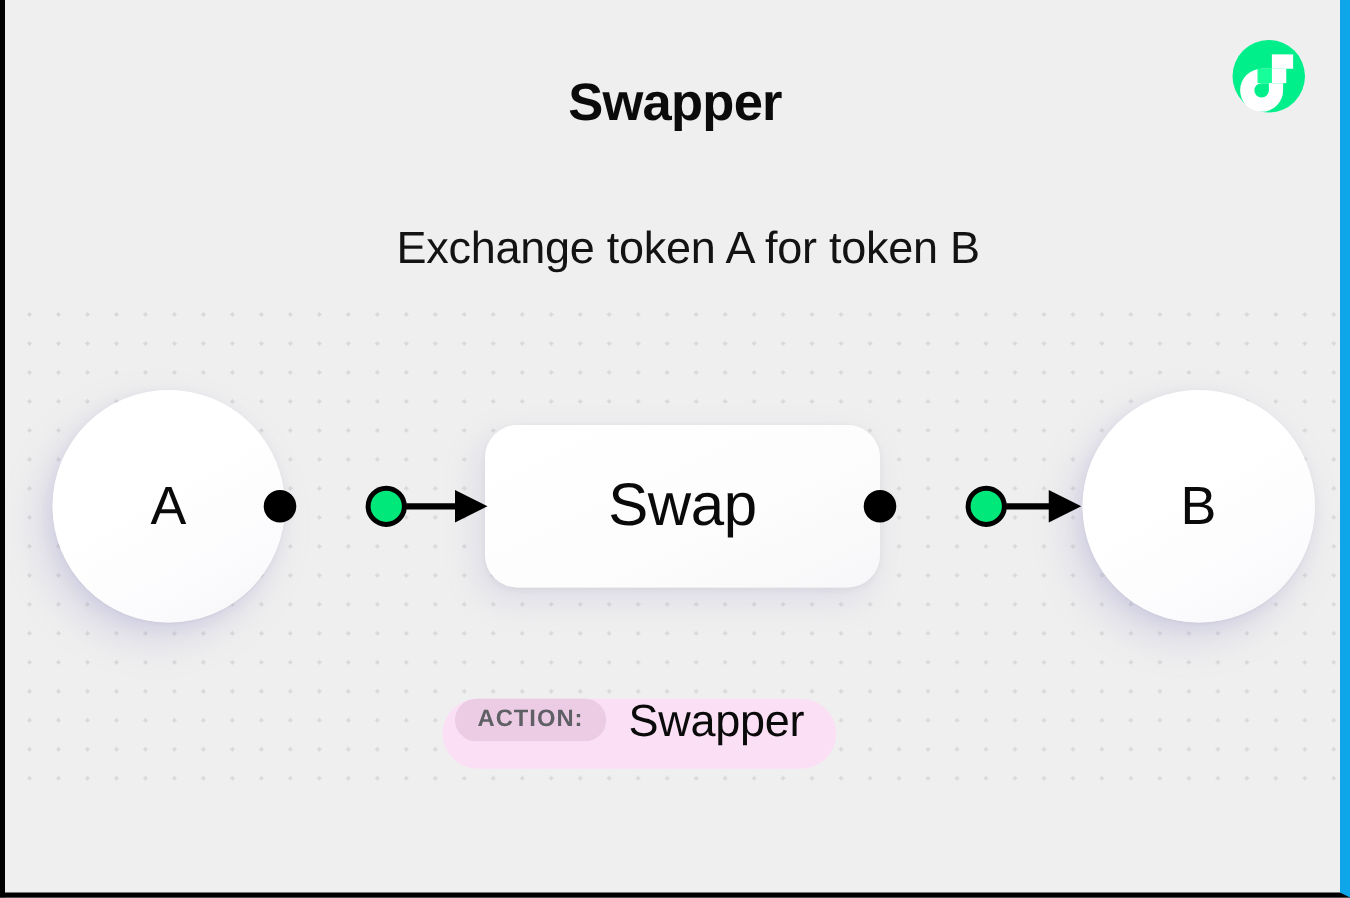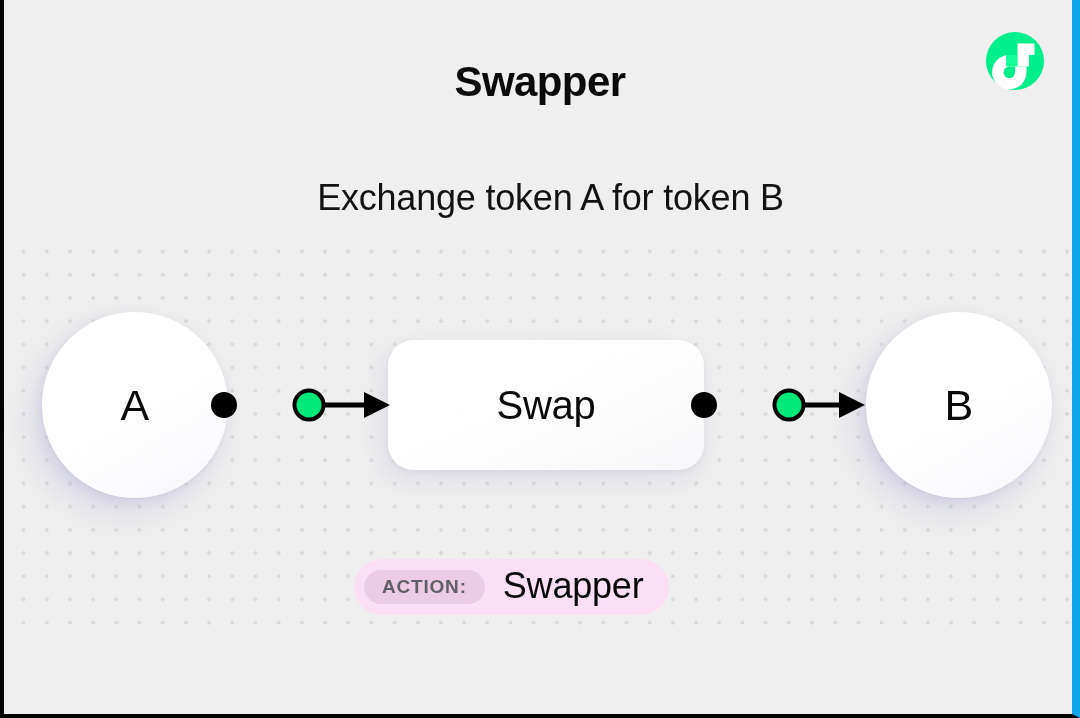--- a/index.html
+++ b/index.html
@@ -108,21 +108,21 @@
     background: linear-gradient(155deg, #ffffff 0%, #fdfdfd 55%, #f7f7f9 100%);
     box-shadow:
       -6px 10px 26px rgba(150, 145, 200, 0.20),
       0 2px 6px rgba(0, 0, 0, 0.05);
     display: flex;
     align-items: center;
     justify-content: center;
   }
 
   #swap-label {
-    font-size: 40px;
+    font-size: 48px;
     font-weight: 400;
     color: #0a0a0a;
     letter-spacing: -0.3px;
     line-height: 1;
   }
 
   
   #connectors {
     position: absolute;
     left: 0;
@@ -135,21 +135,21 @@
   
   #action-badge {
     position: absolute;
     left: 350px;
     top: 559px;
     height: 56px;
     padding: 0 26px 0 10px;
     border-radius: 28px;
     background: #fbe0f5;
     display: flex;
-    align-items: center;
+    align-items: flex-start;
     gap: 18px;
   }
 
   #action-chip {
     background: #eccce4;
     border-radius: 20px;
     padding: 7px 18px 8px 18px;
     font-size: 19px;
     font-weight: 700;
     letter-spacing: 0.8px;

